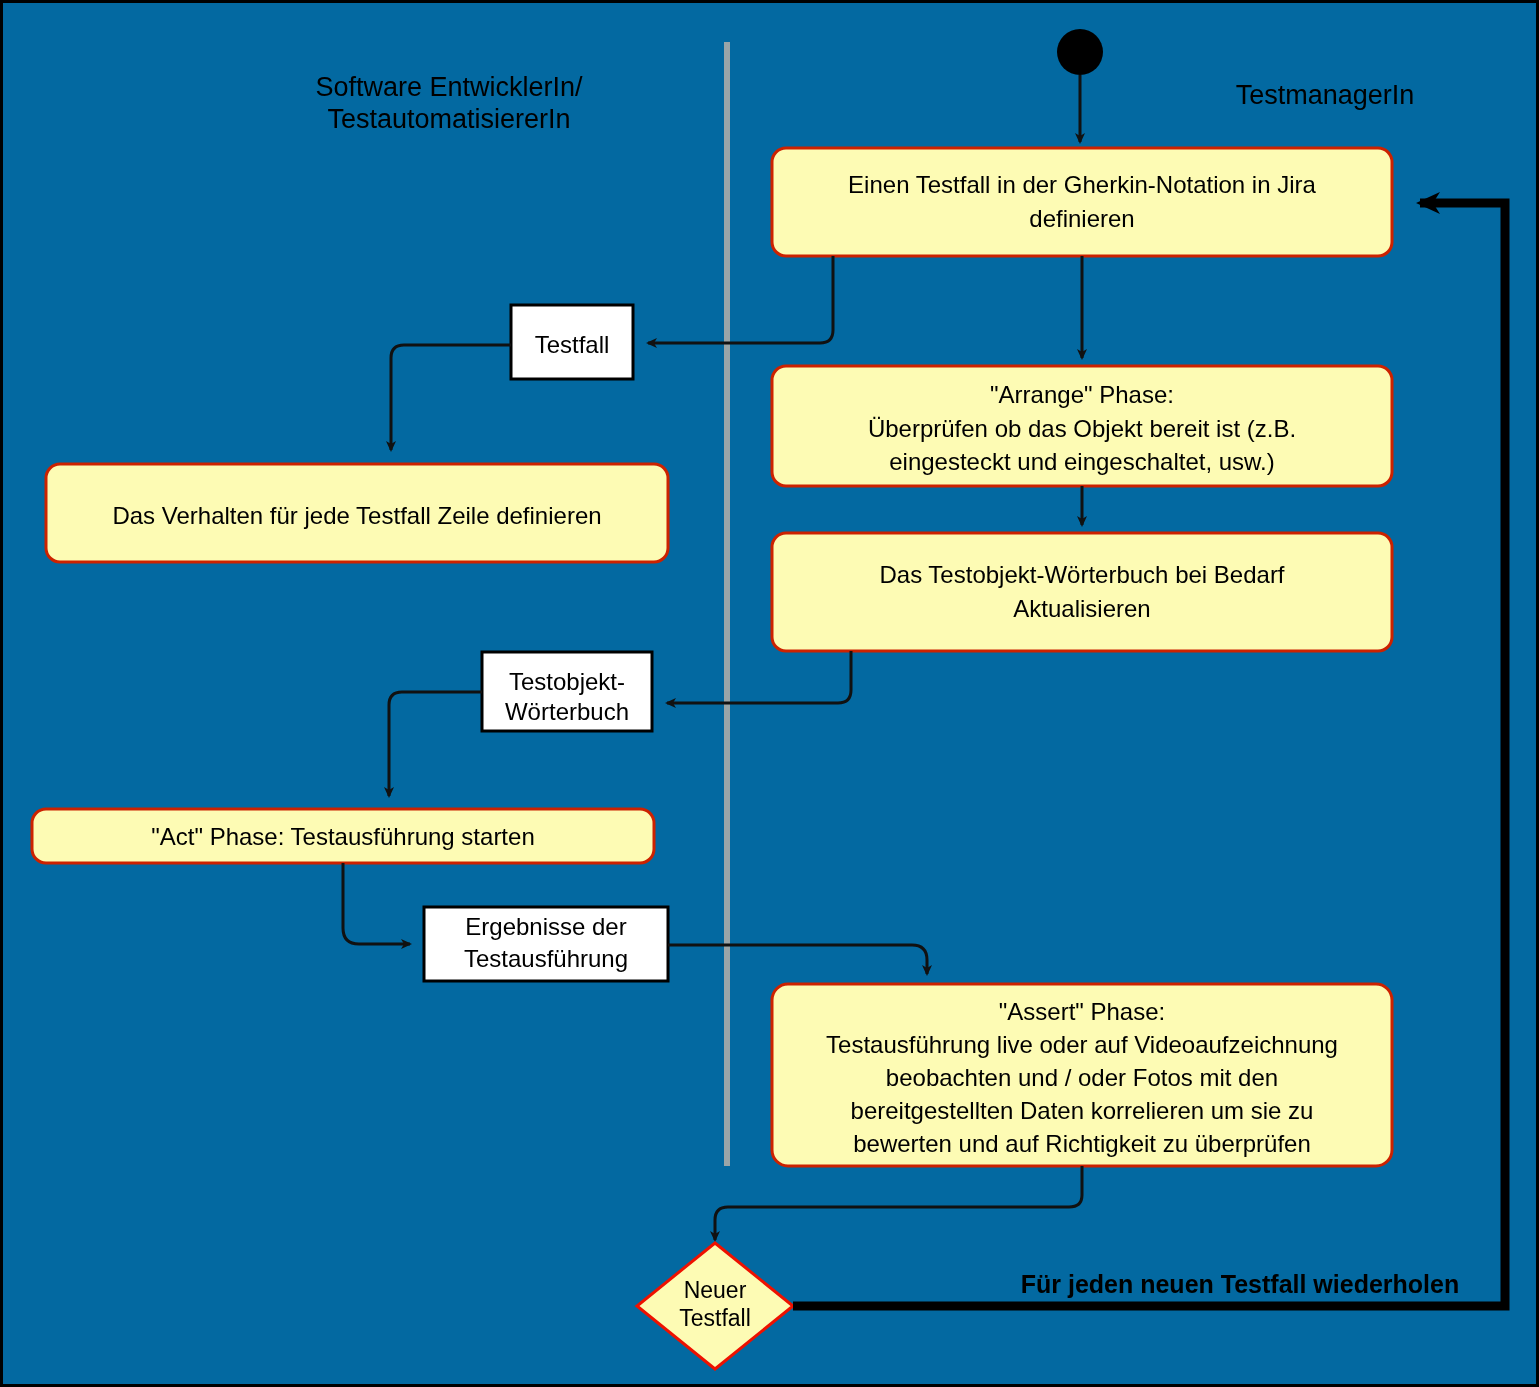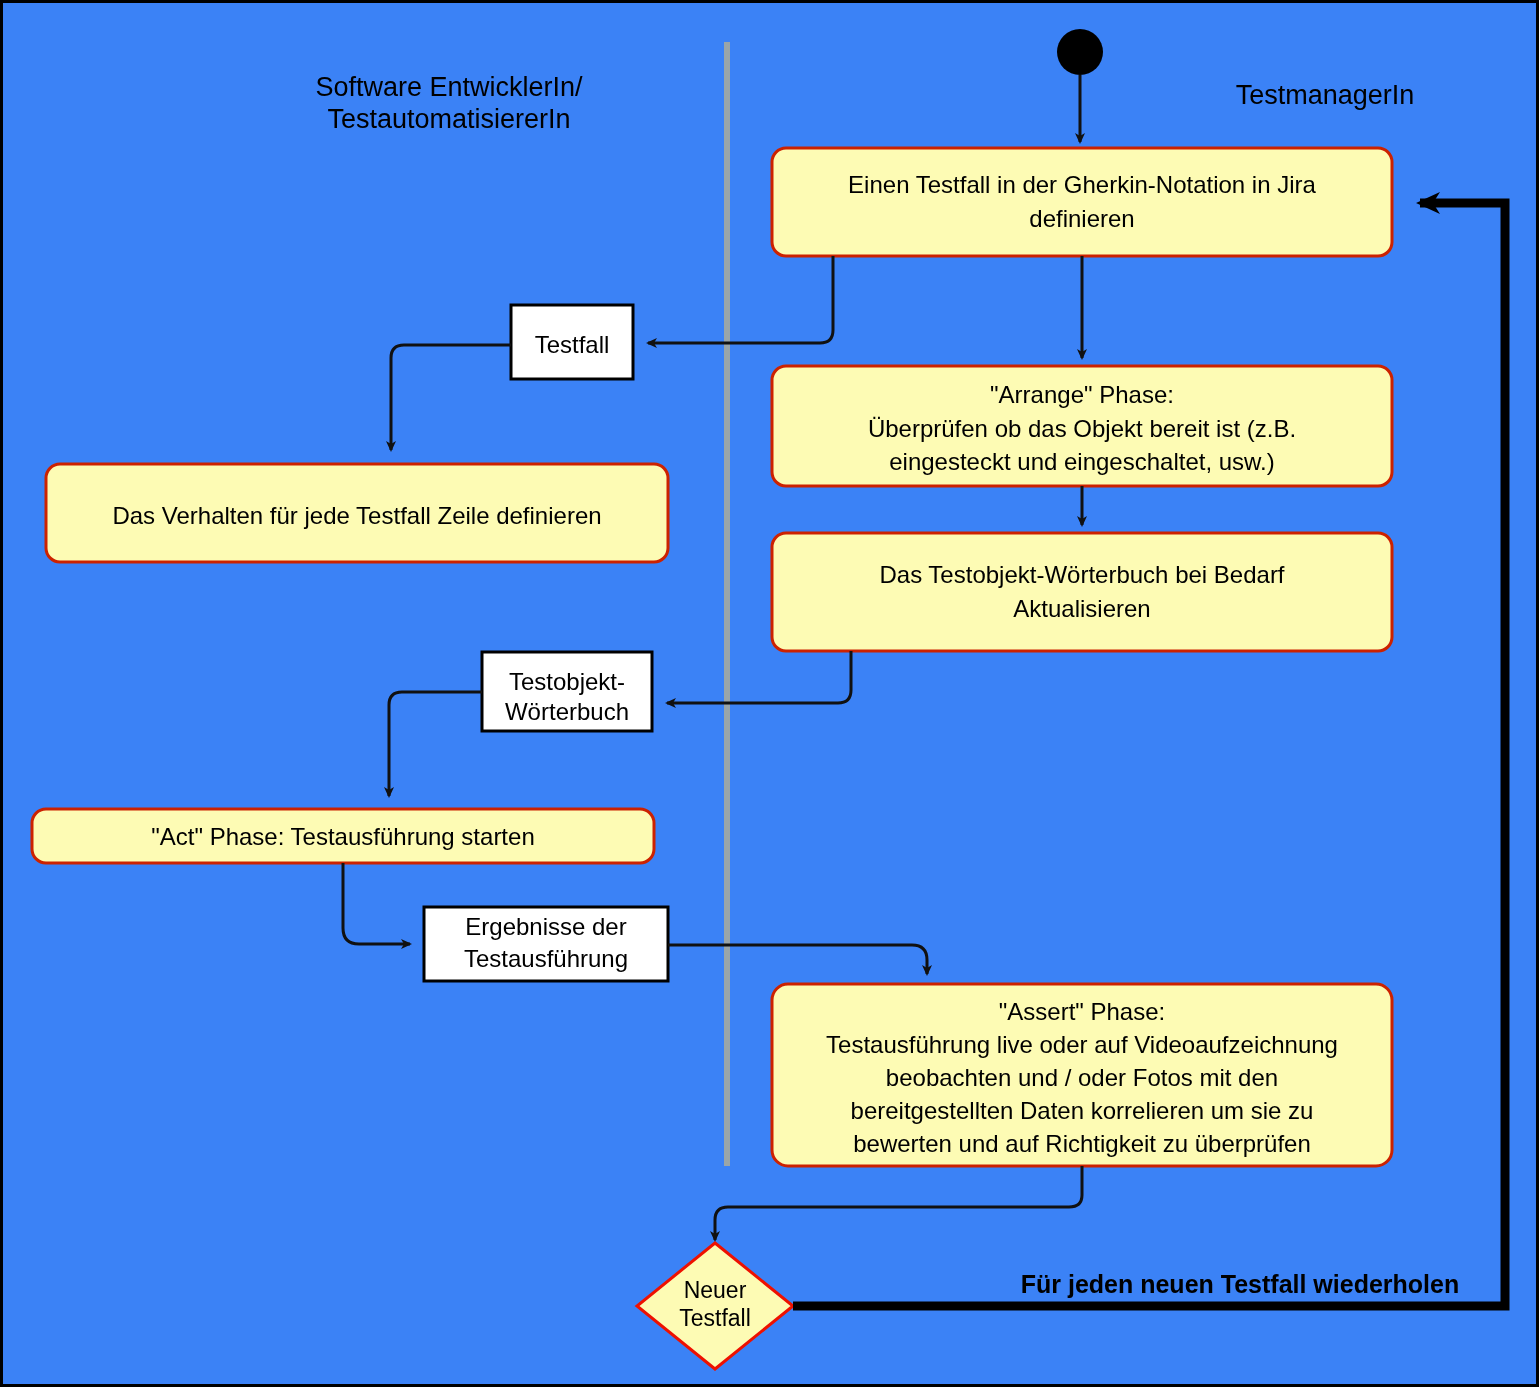--- a/index.html
+++ b/index.html
@@ -7,21 +7,21 @@
     padding: 0;
     background: #ffffff;
   }
   body {
     font-family: "Liberation Sans", sans-serif;
   }
   #diagram-root {
     position: relative;
     width: 1539px;
     height: 1387px;
-    background: #3b82f6;
+    background: #0369a1;
     overflow: hidden;
   }
   svg.canvas {
     position: absolute;
     left: 0;
     top: 0;
     width: 1539px;
     height: 1387px;
   }
   .lane-title {

